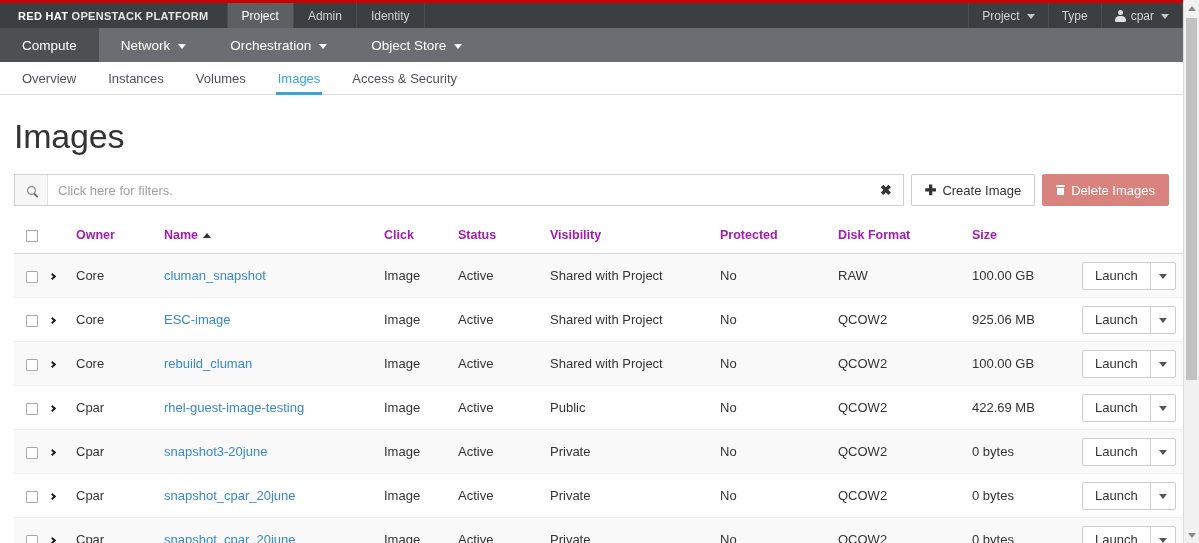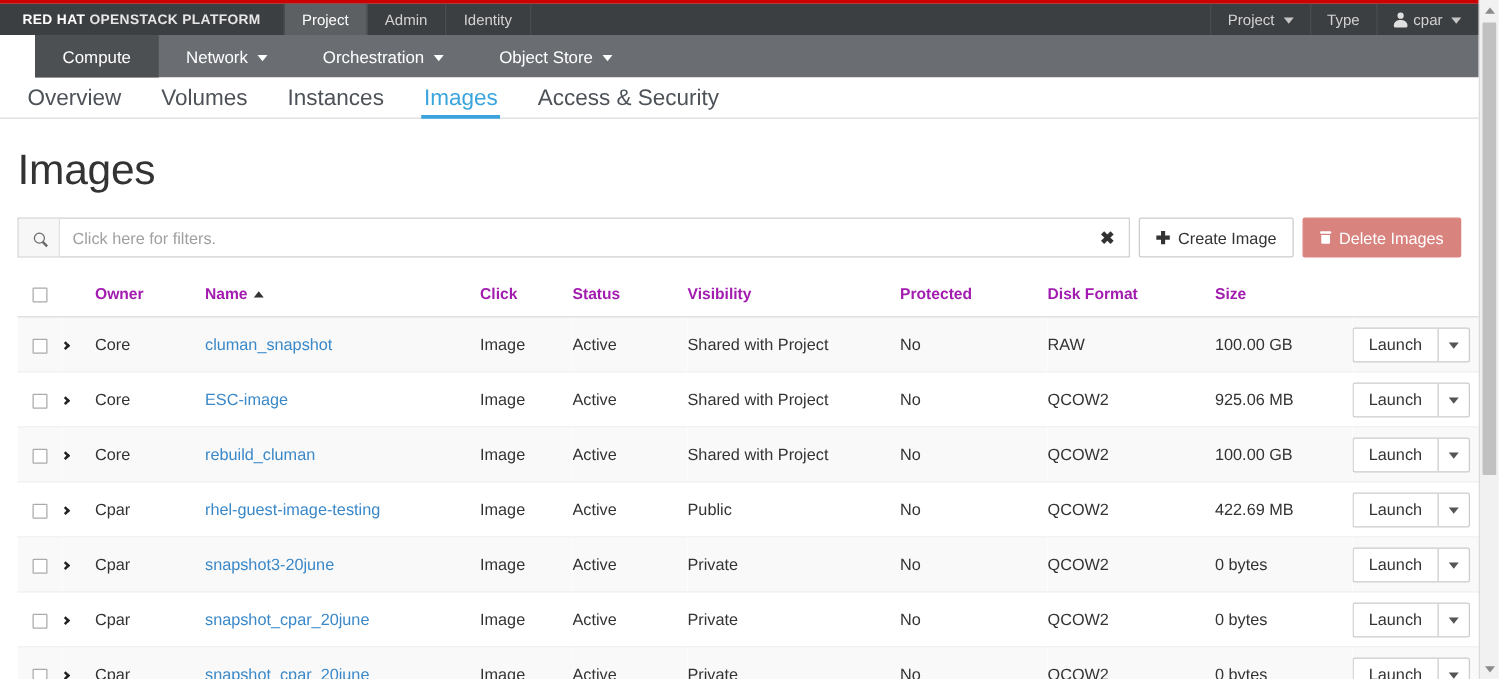--- a/index.html
+++ b/index.html
@@ -101,21 +101,20 @@
     border-radius: 6px 6px 2px 2px;
     background: #e0e0e0;
   }
 
   
   .subnav {
     height: 34px;
     background: #6a6e73;
     display: flex;
     align-items: stretch;
-    margin-left: 28px;
   }
   .subnav-item {
     display: flex; align-items: center; gap: 6px;
     padding: 0 22px;
     color: #ffffff;
     font-size: 13.5px;
     white-space: nowrap;
   }
   .subnav-item.active { background: #4d5053; }
   .subnav-item .caret-dn { border-top-color: #ffffff; }
@@ -125,21 +124,21 @@
     height: 33px;
     background: #ffffff;
     border-bottom: 1px solid #dcdcdc;
     display: flex;
     align-items: stretch;
     padding-left: 6px;
   }
   .tab {
     display: flex; align-items: center;
     padding: 0 16px;
-    font-size: 18px;
+    font-size: 13px;
     color: #4d5258;
     white-space: nowrap;
     position: relative;
   }
   .tab.active { color: #39a5dc; }
   .tab.active::after {
     content: "";
     position: absolute;
     left: 14px; right: 14px; bottom: -1px;
     height: 3px;
@@ -441,24 +440,24 @@
       <span>Object Store</span>
       <span class="caret-dn"></span>
     </div>
   </div>
 
   <div class="tabstrip">
     <div class="tab">
       <span>Overview</span>
     </div>
     <div class="tab">
+      <span>Instances</span>
+    </div>
+    <div class="tab">
       <span>Volumes</span>
-    </div>
-    <div class="tab">
-      <span>Instances</span>
     </div>
     <div class="tab active">
       <span>Images</span>
     </div>
     <div class="tab">
       <span>Access &amp; Security</span>
     </div>
   </div>
 
   <div class="content">

